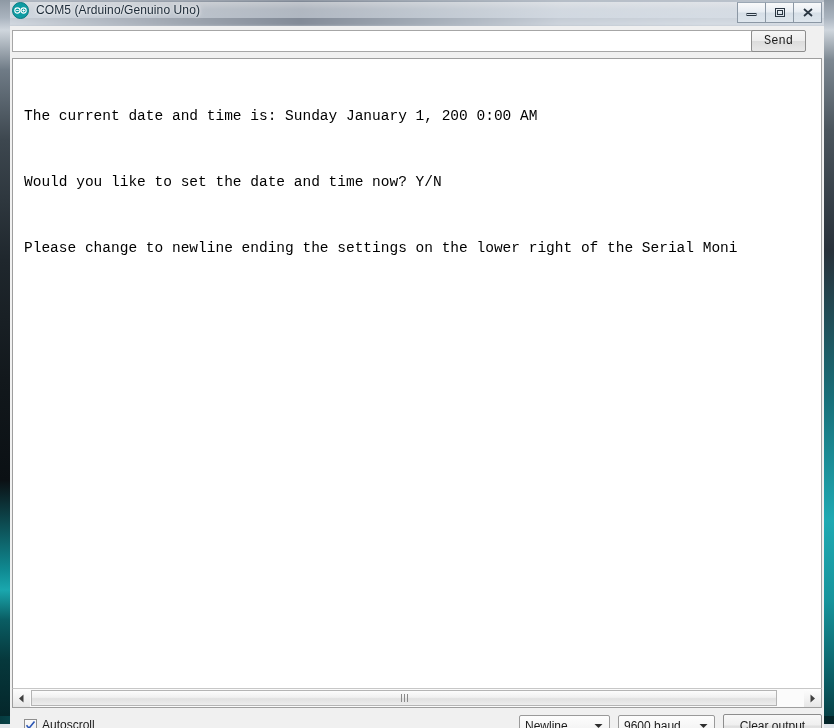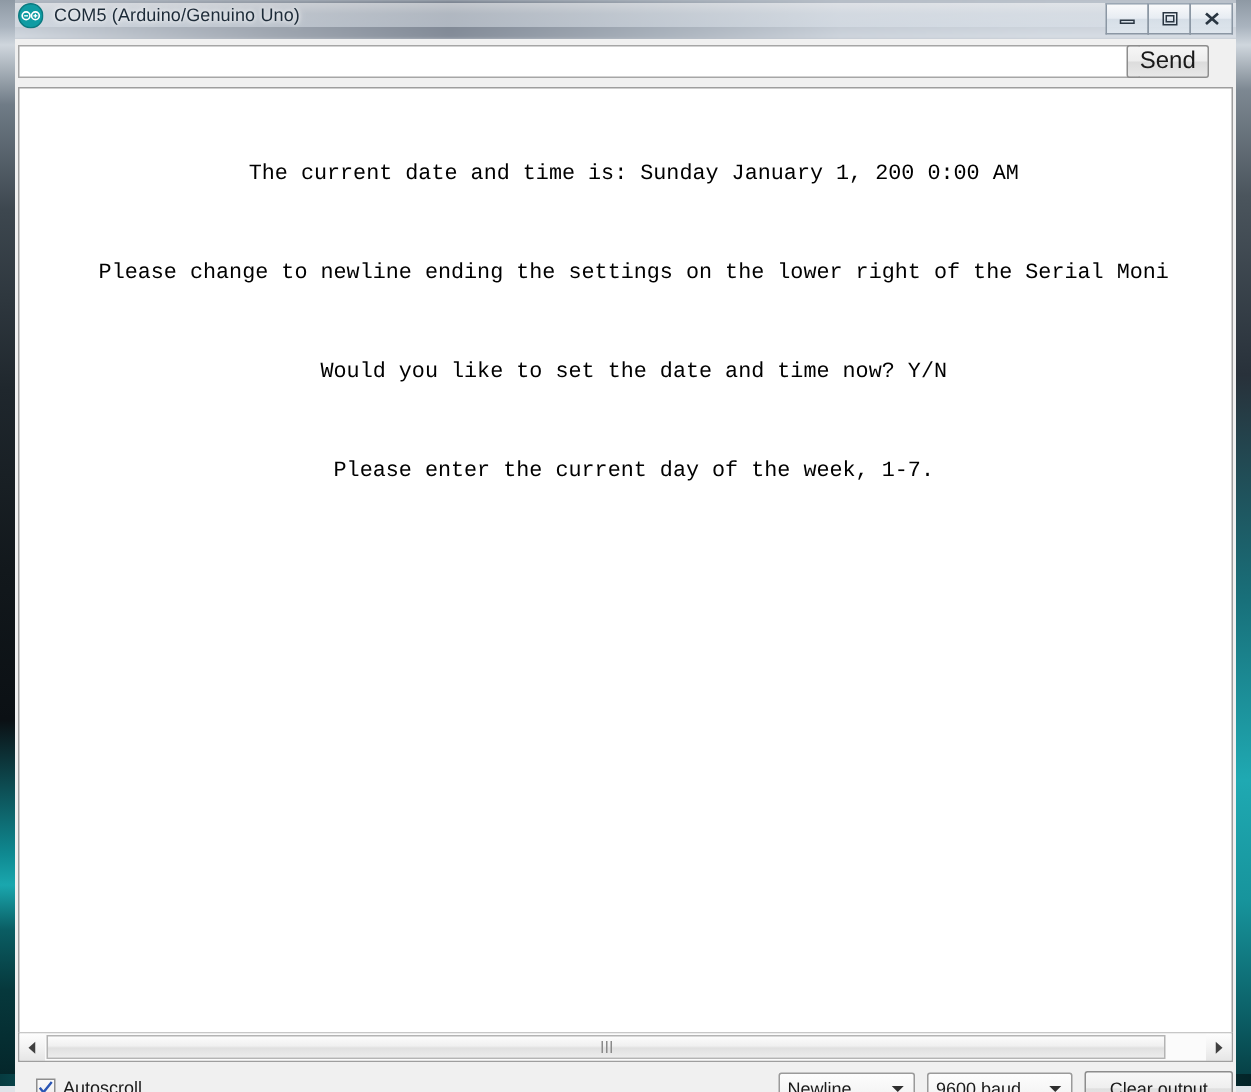--- a/index.html
+++ b/index.html
@@ -172,22 +172,22 @@
 
   .send-btn {
     position: absolute;
     left: 741px; top: 4px;
     width: 55px;
     height: 22px;
     box-sizing: border-box;
     border: 1px solid #8d8d8d;
     border-radius: 2px;
     background: linear-gradient(180deg, #f6f6f6 0%, #ededed 48%, #dcdcdc 52%, #e8e8e8 100%);
-    font-family: Liberation Sans, sans-serif;
-    font-size: 16px;
+    font-family: Liberation Mono, monospace;
+    font-size: 12px;
     color: #1a1a1a;
     cursor: default;
     padding: 0;
   }
 
   
   .console-wrap {
     position: absolute;
     left: 2px; top: 32px;
     width: 810px;
@@ -202,21 +202,21 @@
   .console-text {
     font-family: "Liberation Mono", "DejaVu Sans Mono", monospace;
     font-size: 14.5px;
     line-height: 22px;
     color: #000000;
     white-space: pre;
     padding: 2px 0 0 11px;
     margin: 0;
     letter-spacing: 0px;
   }
-  .console-line { height: 22px; text-align: center; }
+  .console-line { height: 22px; }
 
   
   .hscroll {
     position: absolute;
     left: 2px;
     top: 662px;
     width: 810px;
     height: 20px;
     box-sizing: border-box;
     border: 1px solid #9e9e9e;
@@ -404,23 +404,22 @@
     <div class="client">
 
       <div class="send-row">
         <input class="send-input" type="text" value="" style="">
         <button class="send-btn">Send</button>
       </div>
 
       <div class="console-wrap">
         <div class="console-text">
           <div class="console-line">The current date and time is: Sunday January 1, 200 0:00 AM</div>
+          <div class="console-line">Would you like to set the date and time now? Y/N</div>
           <div class="console-line">Please change to newline ending the settings on the lower right of the Serial Moni</div>
-          <div class="console-line">Would you like to set the date and time now? Y/N</div>
-          <div class="console-line">Please enter the current day of the week, 1-7.</div>
           
           
           
           
         </div>
       </div>
 
       <div class="hscroll">
         <div class="sb-arrow">
           <svg width="7" height="9" viewBox="0 0 7 9">

